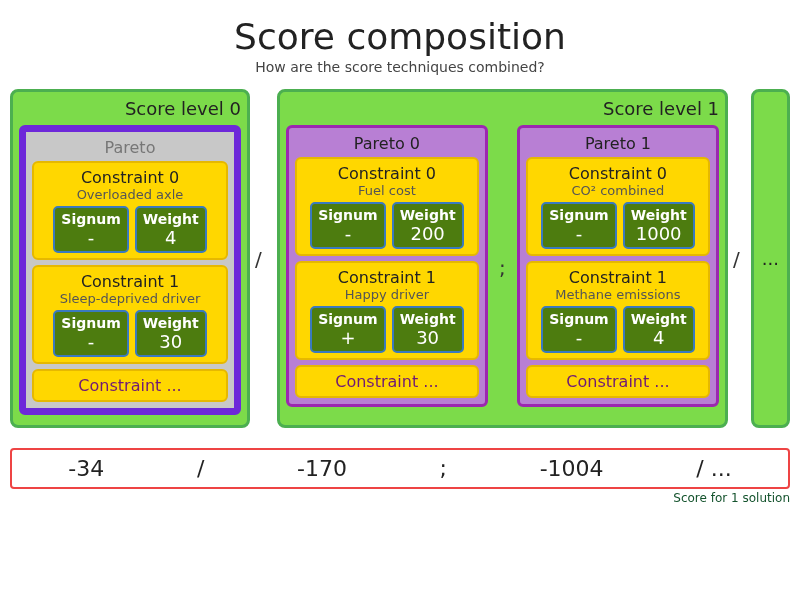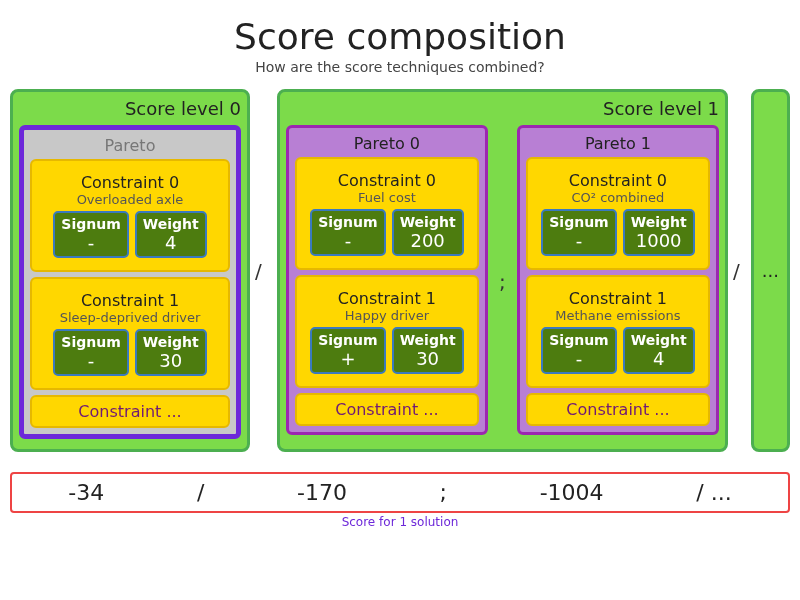--- a/index.html
+++ b/index.html
@@ -76,36 +76,36 @@
     }
     .pareto-title {
       font-size: 16px;
       color: #222;
       text-align: center;
       margin-bottom: 4px;
       font-weight: normal;
     }
     
     .pareto-greyed {
-      border: 5px solid #6d28d9;
+      border: 7px solid #6d28d9;
       background: #c8c8c8;
       border-radius: 6px;
       padding: 6px;
       width: 100%;
       margin-bottom: 4px;
     }
     .pareto-greyed .pareto-title {
       color: #777;
     }
     
     .constraint-box {
       background: #ffd700;
       border: 2px solid #e6b800;
       border-radius: 6px;
-      padding: 12px 6px;
+      padding: 5px 6px;
       margin-bottom: 5px;
       display: flex;
       flex-direction: column;
       align-items: center;
       width: 100%;
     }
     .constraint-title {
       font-size: 16px;
       color: #222;
       font-weight: normal;
@@ -184,22 +184,22 @@
       display: flex;
       flex-direction: row;
       align-items: center;
       justify-content: space-around;
       padding: 6px 10px;
       font-size: 22px;
       color: #222;
     }
     .score-label {
       font-size: 12px;
-      color: #6d28d9;
-      text-align: center;
+      color: #14532d;
+      text-align: right;
       margin-top: 2px;
       width: 780px;
     }
     .ellipsis-box {
       border: 3px solid #4caf50;
       background: #7cdb4a;
       border-radius: 8px;
       padding: 6px 8px;
       display: flex;
       align-items: center;

